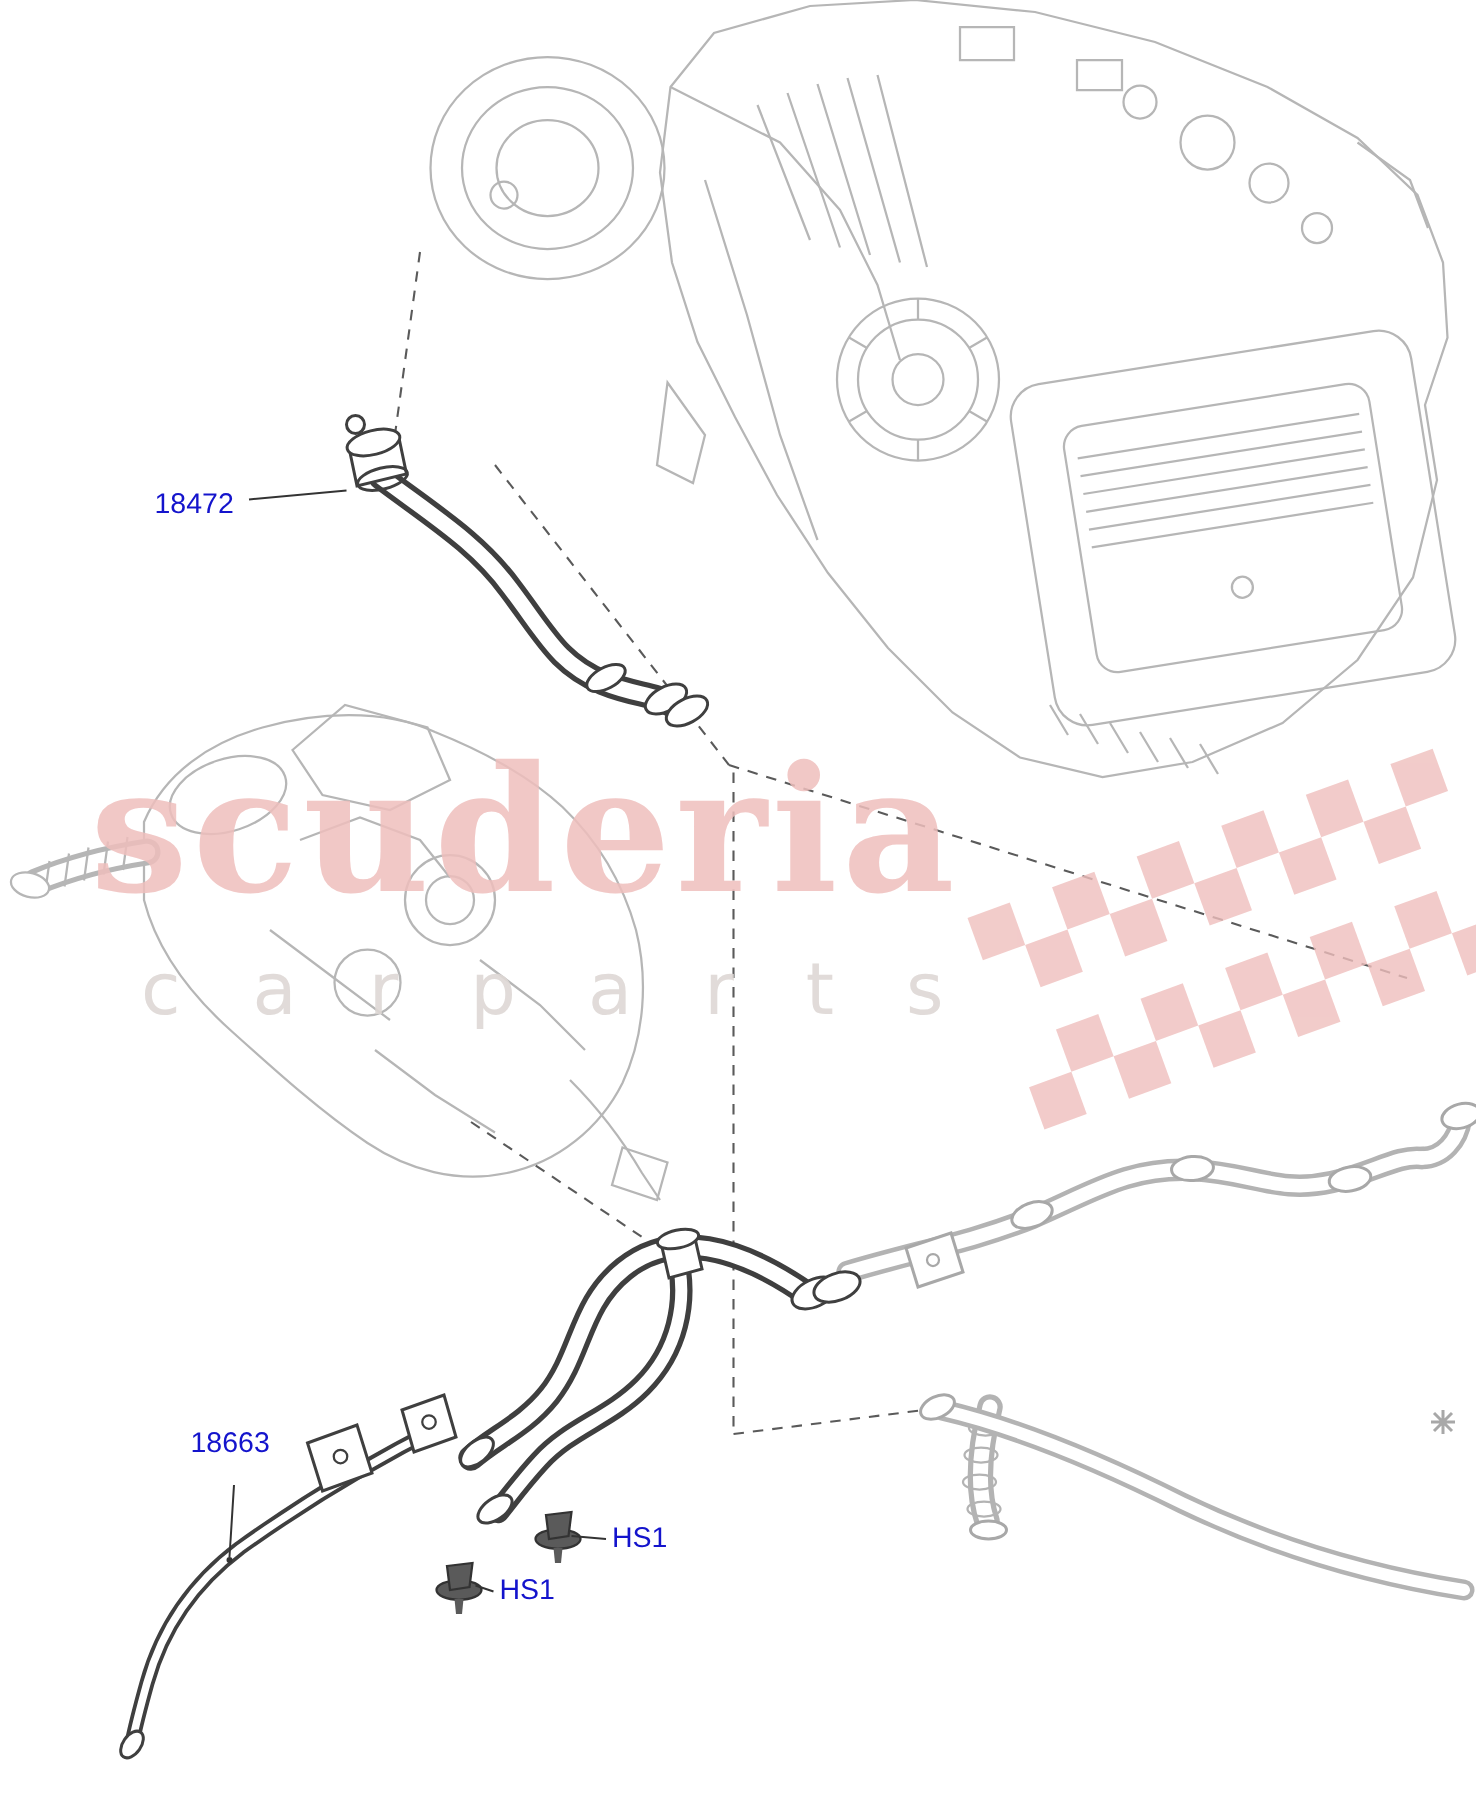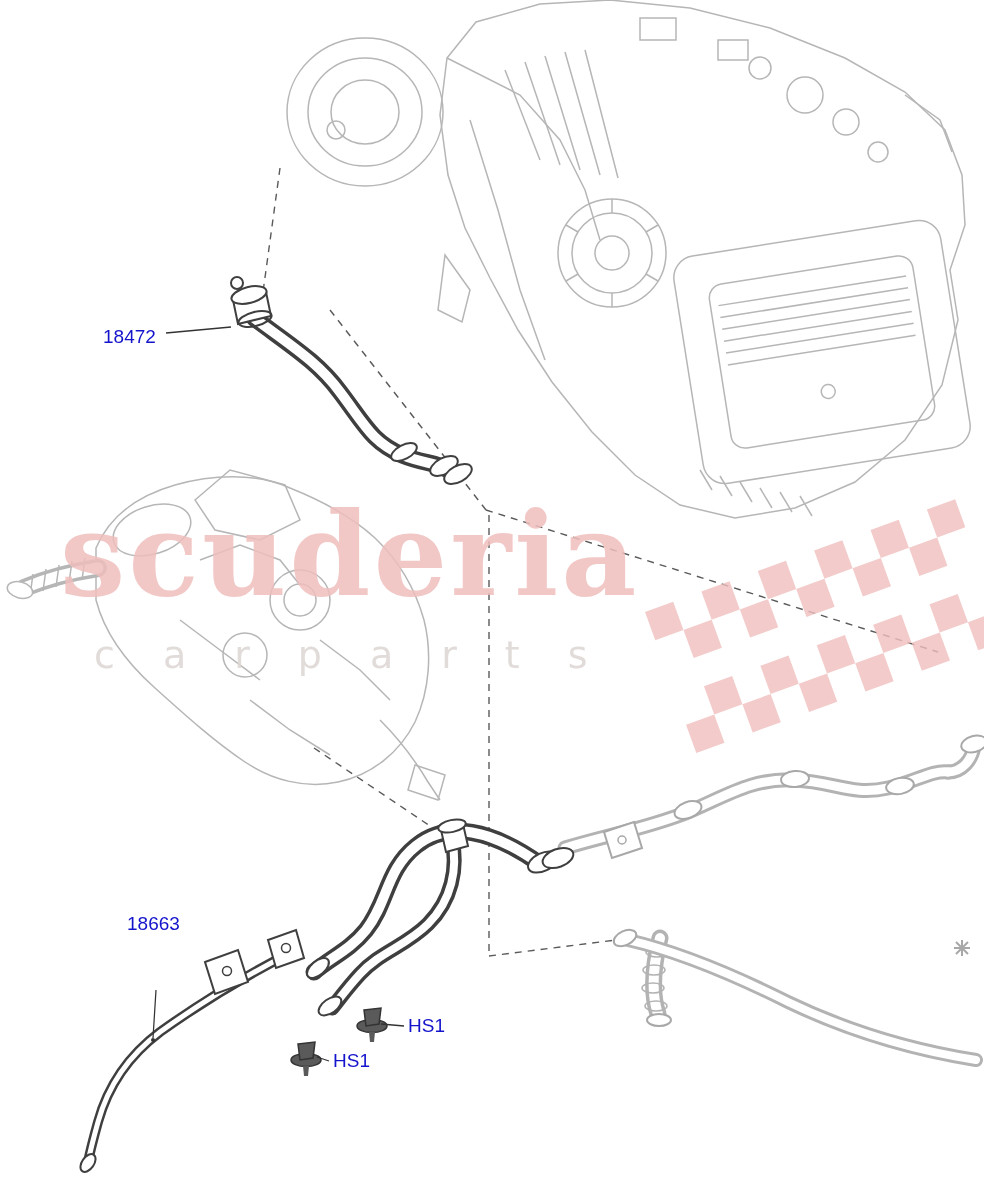--- a/index.html
+++ b/index.html
@@ -14,21 +14,21 @@
     font-family:"Liberation Sans",sans-serif;cursor:pointer;line-height:1;
     user-select:none;
   }
   .wm-brand{
     position:absolute;left:60px;top:496px;font-family:"DejaVu Serif",serif;
     font-weight:bold;font-size:116px;letter-spacing:3px;line-height:1;
     color:var(--wm-pink,#efbfbd);opacity:.85;pointer-events:none;white-space:nowrap;
   }
   .wm-sub{
     position:absolute;left:94px;top:636px;font-family:"DejaVu Sans",sans-serif;
-    font-size:38px;letter-spacing:48px;line-height:1;
+    font-size:48px;letter-spacing:48px;line-height:1;
     color:var(--wm-gray,#ded8d5);opacity:.9;pointer-events:none;white-space:nowrap;
   }
 </style>
 </head>
 <body>
 
 <div class="stage">
 
   <svg class="linework" viewBox="0 0 984 1200" width="984" height="1200" xmlns="http://www.w3.org/2000/svg">
 
@@ -195,17 +195,17 @@
         <rect x="180" y="120" width="30" height="30" fill="#efbfbd"></rect>
         <rect x="240" y="120" width="30" height="30" fill="#efbfbd"></rect>
         <rect x="300" y="120" width="30" height="30" fill="#efbfbd"></rect>
       </g>
   </svg>
 
   <div class="wm-brand">scuderia</div>
   <div class="wm-sub">carparts</div>
 
   <div class="part-label" style="left:103px;top:327px;">18472</div>
-  <div class="part-label" style="left:127px;top:914px;">18663</div>
+  <div class="part-label" style="left:127px;top:953px;">18663</div>
   <div class="part-label" style="left:408px;top:1016px;">HS1</div>
   <div class="part-label" style="left:333px;top:1051px;">HS1</div>
 
 </div>
 
 </body></html>

